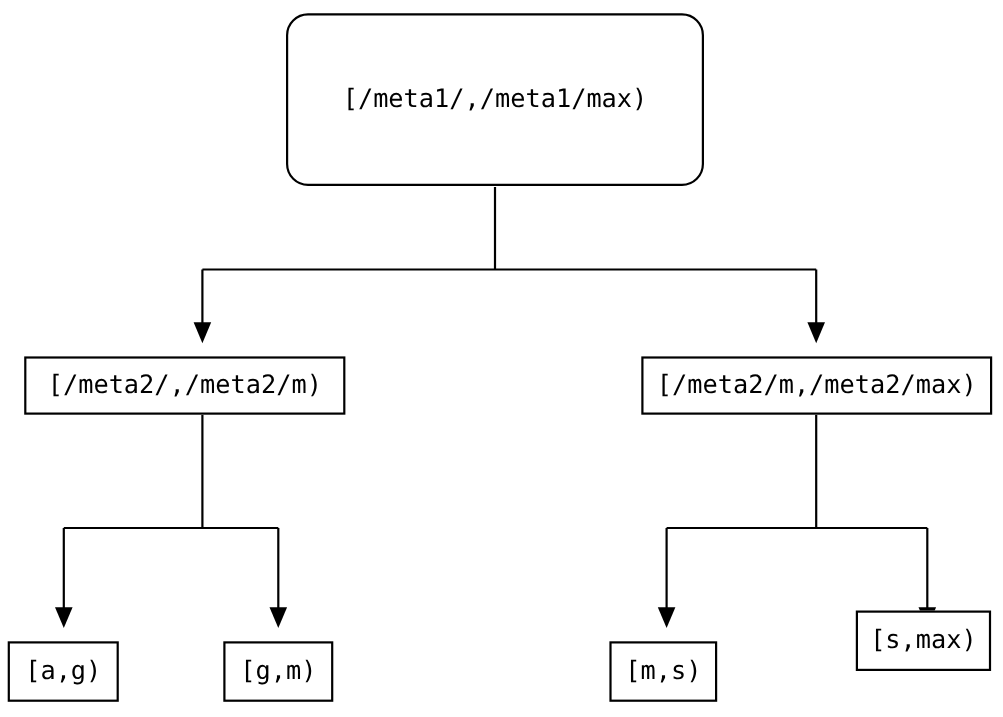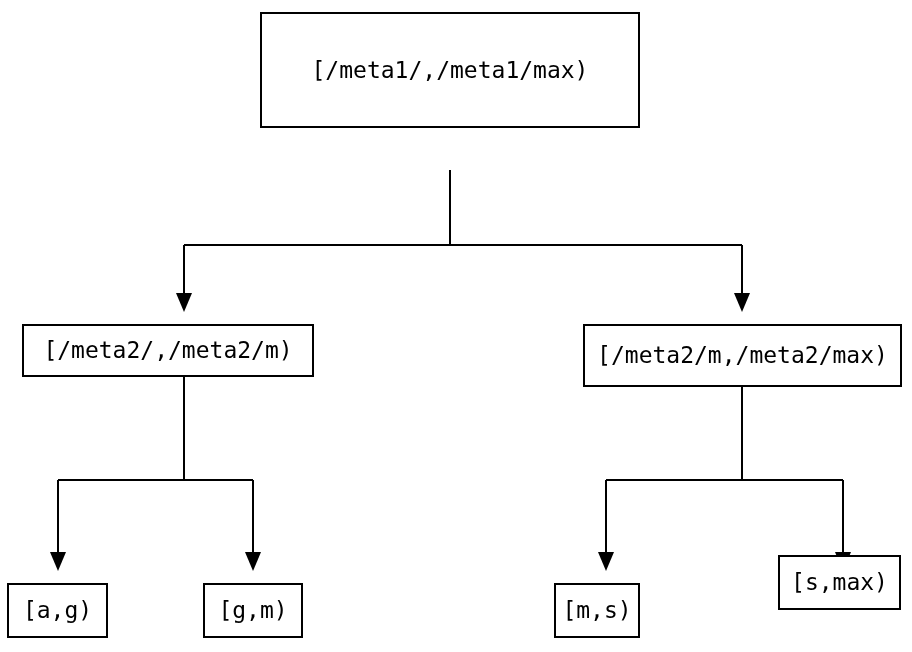--- a/index.html
+++ b/index.html
@@ -28,26 +28,26 @@
     background: #ffffff;
     border: 2px solid #000000;
     color: #000000;
     display: flex;
     align-items: center;
     justify-content: center;
     font-size: 23px;
     line-height: 1;
     white-space: nowrap;
   }
-  .node-root      { left: 260px; top: 12px;  width: 380px; height: 116px; }
+  .node-root      { left: 260px; top: 12px;  width: 380px; height: 157px; border-radius: 20px; }
   .node-meta2-low { left: 22px;  top: 324px; width: 292px; height: 53px; }
-  .node-meta2-high{ left: 583px; top: 324px; width: 319px; height: 63px; }
+  .node-meta2-high{ left: 583px; top: 324px; width: 319px; height: 53px; }
   .node-leaf-ag   { left: 7px;   top: 583px; width: 101px; height: 55px; }
   .node-leaf-gm   { left: 203px; top: 583px; width: 100px; height: 55px; }
-  .node-leaf-ms   { left: 554px; top: 583px; width: 86px;  height: 55px; }
+  .node-leaf-ms   { left: 554px; top: 583px; width: 98px;  height: 55px; }
   .node-leaf-smax { left: 778px; top: 555px; width: 123px; height: 55px; }
   .edge-line {
     stroke: #000000;
     stroke-width: 2;
     fill: none;
   }
   .arrow-head {
     fill: #000000;
     stroke: none;
   }

